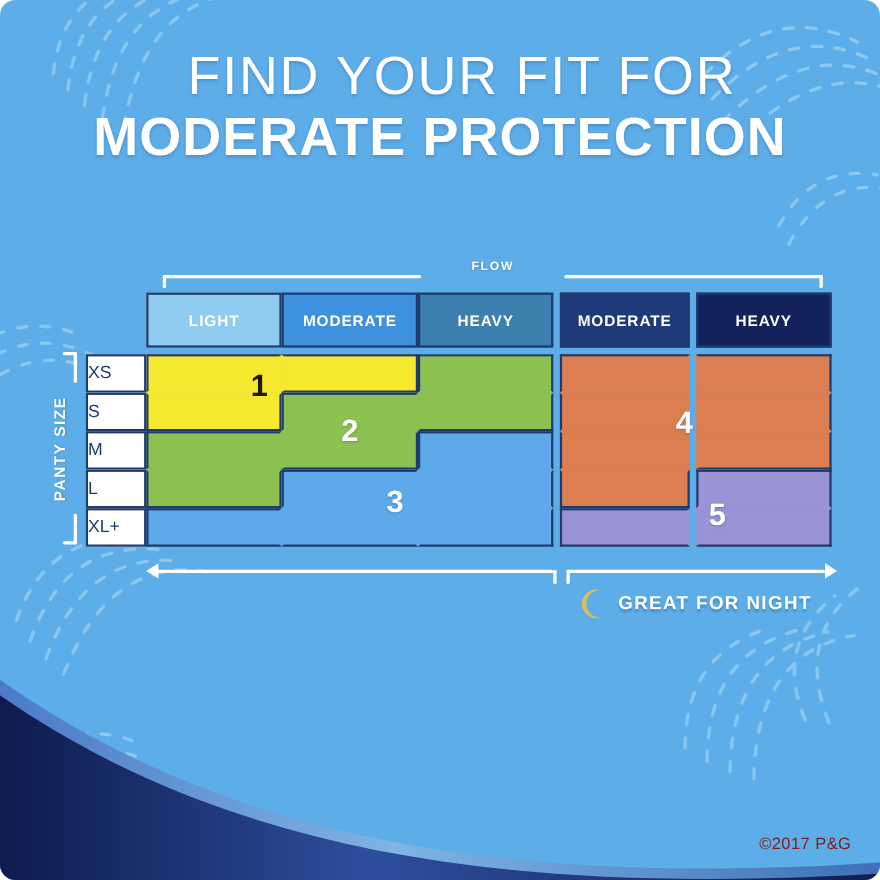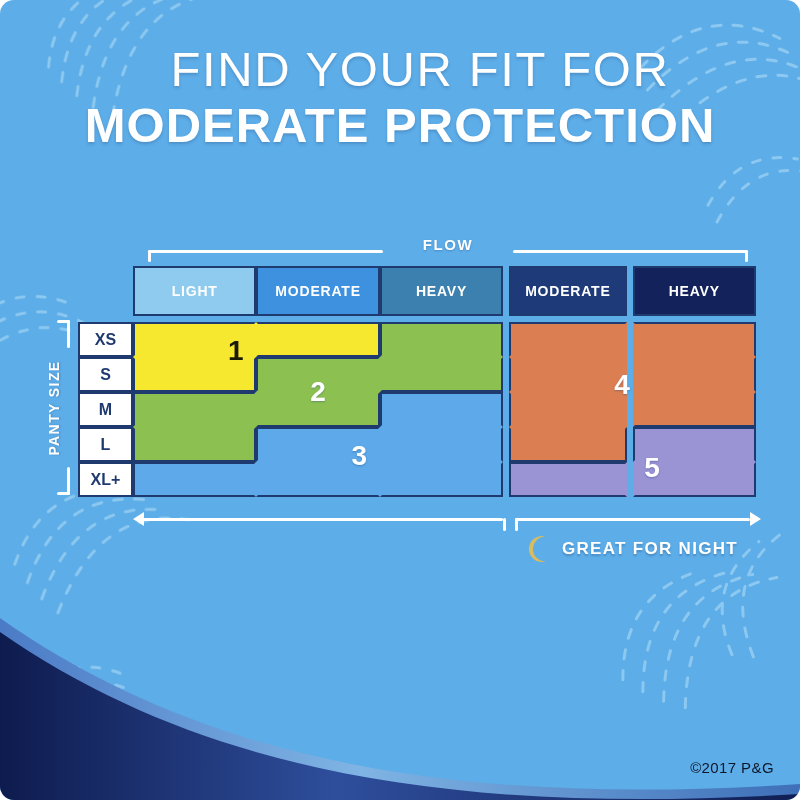--- a/index.html
+++ b/index.html
@@ -58,21 +58,21 @@
   #flow-bracket {
     position: absolute;
     left: 148px; top: 238px;
     width: 600px; height: 26px;
   }
   #flow-bracket .label {
     position: absolute;
     left: 50%; top: -2px;
     transform: translateX(-50%);
     color: #fff;
-    font-size: 15px;
+    font-size: 11px;
     font-weight: 700;
     letter-spacing: 1.6px;
     padding: 0 9px;
     text-shadow: 0 1px 2px rgba(25,60,110,.3);
   }
   #flow-bracket .bar-l, #flow-bracket .bar-r {
     position: absolute;
     top: 12px;
     height: 3px;
     background: #fff;
@@ -134,24 +134,24 @@
     color: #ffffff;
     font-size: 14px;
     font-weight: 700;
     letter-spacing: .8px;
   }
   .mx-rowlabel {
     position: absolute;
     left: 0; width: 55px;
     background: #ffffff;
     border: 2px solid #1F3A6E;
-    display: flex; align-items: center; justify-content: center;
+    display: flex; align-items: center; justify-content: flex-start;
     color: #1F3A6E;
     font-size: 16px;
-    font-weight: 700;
+    font-weight: 400;
   }
   .mx-cell {
     position: absolute;
     border: 2px solid #1F3A6E;
   }
   .mx-num {
     position: absolute;
     font-size: 28px;
     font-weight: 700;
     color: #ffffff;
@@ -181,21 +181,21 @@
     position: absolute; top: 26px;
     color: #ffffff;
     font-size: 17px; font-weight: 700; letter-spacing: 1.3px;
     text-shadow: 0 2px 2px rgba(25,60,110,.30);
     display: flex; align-items: center; gap: 10px;
   }
 
   #copyright {
     position: absolute;
     right: 26px; bottom: 24px;
-    color: #0f172a;
+    color: #7f1d1d;
     font-size: 15px;
     letter-spacing: .4px;
   }
 </style>
 </head>
 <body>
 
 <div id="stage">
 
   <svg id="bg-petals" viewBox="0 0 800 800" width="800" height="800">

